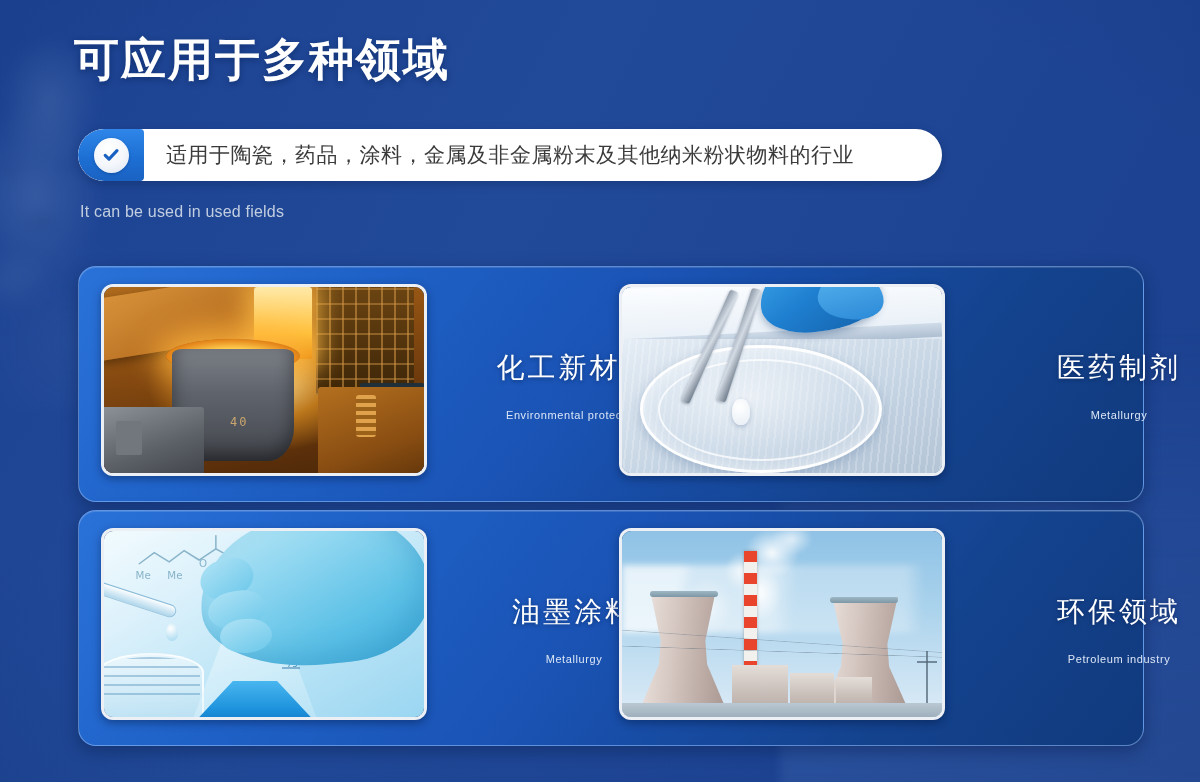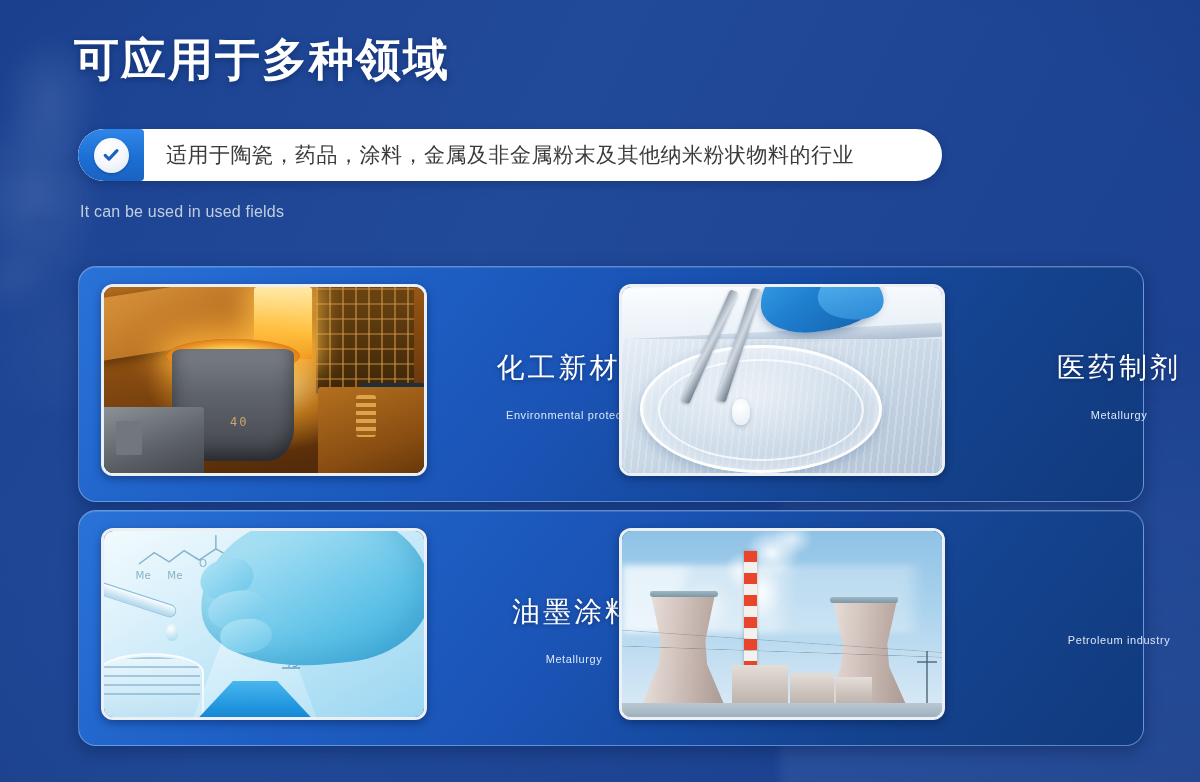--- a/index.html
+++ b/index.html
@@ -507,18 +507,19 @@
           <div class="bldg b1"></div>
           <div class="bldg b2"></div>
           <div class="bldg b3"></div>
           <div class="wires"></div>
           <div class="pylon"></div>
           <div class="ground"></div>
         </div>
       </div>
 
       <div class="label-block far">
+        <div class="label-cn">环保领域</div>
         <div class="label-en">Petroleum industry</div>
       </div>
     </div>
 
   </div>
 </div>
 
 </body></html>

